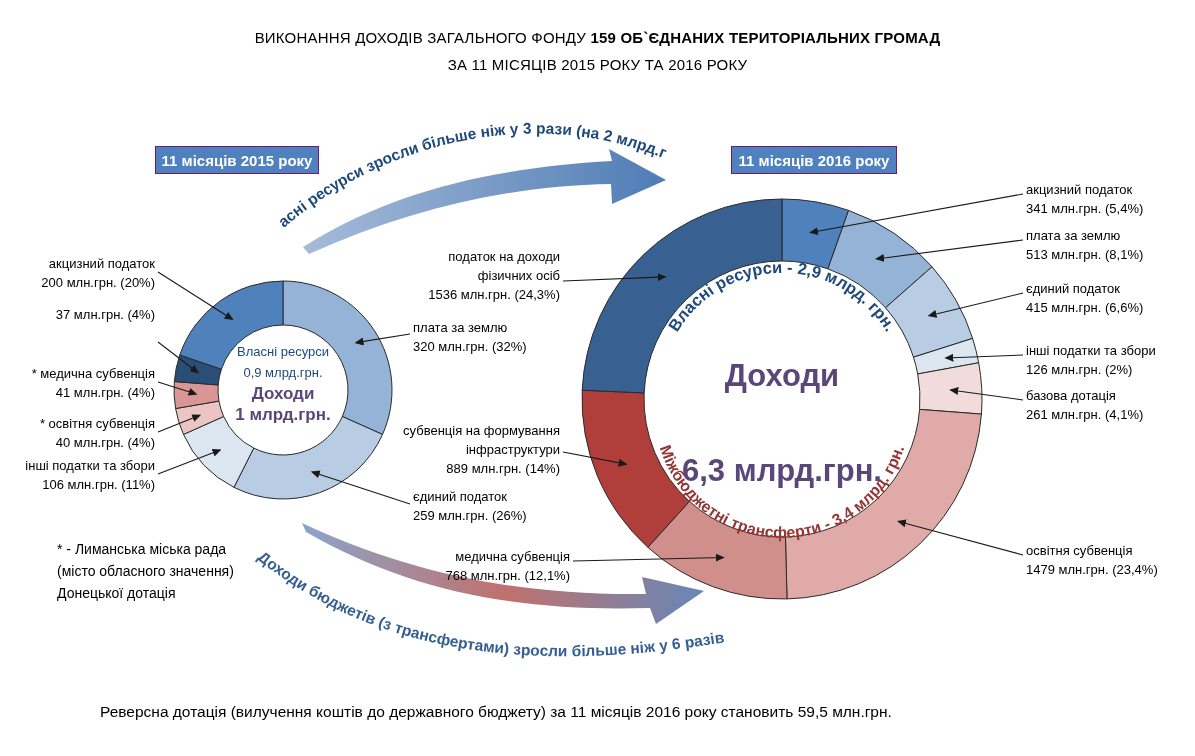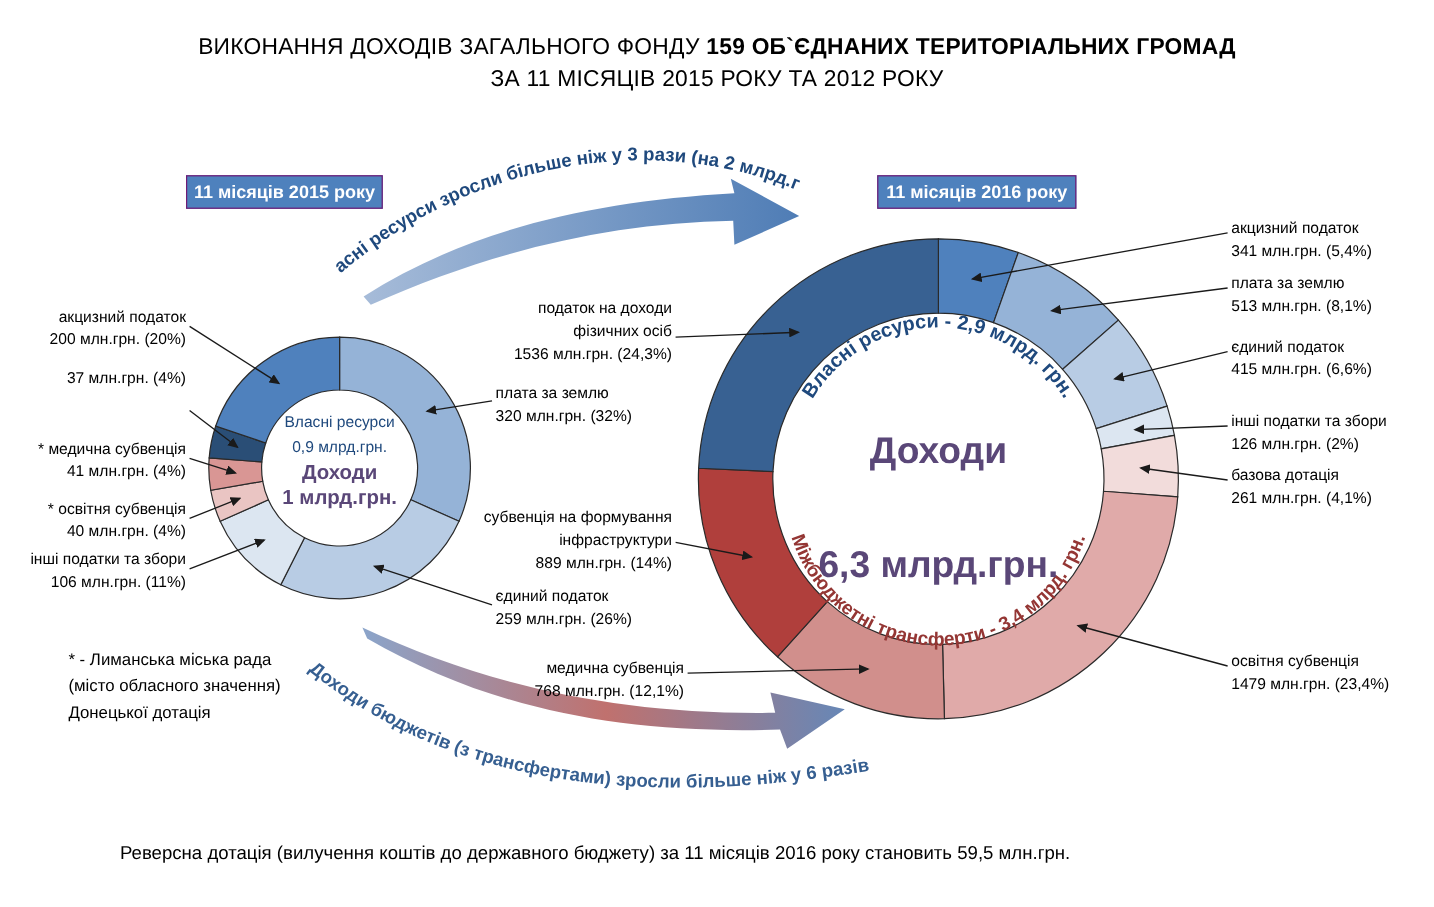--- a/index.html
+++ b/index.html
@@ -1,19 +1,19 @@
 <!DOCTYPE html>
 <html><head>
 <meta charset="utf-8">
 <style>
   html,body{margin:0;padding:0;background:#fff;}
   #canvas{position:relative;width:1195px;height:756px;background:#fff;overflow:hidden;
           font-family:"Liberation Sans",sans-serif;color:#000;}
   .abs{position:absolute;}
-  .title-line{width:100%;text-align:center;font-size:19px;letter-spacing:.2px;}
+  .title-line{width:100%;text-align:center;font-size:15px;letter-spacing:.2px;}
   .title-bold{font-weight:bold;}
   .period-box{border:1px solid #701a75;background:#4E81BD;color:#fff;font-weight:bold;
               font-size:15px;display:flex;align-items:center;justify-content:center;}
   .seg-label{font-size:13px;line-height:19px;}
   .seg-label .seg-name{display:block;}
   .seg-label .seg-val{display:block;}
   .center-small{width:190px;text-align:center;line-height:21px;}
   .center-small .blue{color:#1F497D;font-size:13px;font-weight:500;display:block;}
   .center-small .purple{color:#5A4778;font-size:17px;font-weight:bold;display:block;}
   .center-big{width:290px;text-align:center;color:#5A4778;font-weight:bold;
@@ -21,21 +21,21 @@
   .footnote{font-size:14px;line-height:22px;}
   .bottom-note{font-size:15.5px;font-weight:500;}
   svg{position:absolute;left:0;top:0;}
 </style>
 </head>
 <body>
 
 <div id="canvas">
 
   <div class="abs title-line" style="top:29px;"><span>ВИКОНАННЯ ДОХОДІВ ЗАГАЛЬНОГО ФОНДУ </span><span class="title-bold">159 ОБ`ЄДНАНИХ ТЕРИТОРІАЛЬНИХ ГРОМАД</span></div>
-  <div class="abs title-line" style="top:56px;">ЗА 11 МІСЯЦІВ 2015 РОКУ ТА 2012 РОКУ</div>
+  <div class="abs title-line" style="top:56px;">ЗА 11 МІСЯЦІВ 2015 РОКУ ТА 2016 РОКУ</div>
 
   <div class="abs period-box" style="left:155px;top:146px;width:162px;height:26px;">11 місяців 2015 року</div>
   <div class="abs period-box" style="left:731px;top:146px;width:164px;height:26px;">11 місяців 2016 року</div>
 
   <svg id="chart-svg" width="1195" height="756" viewBox="0 0 1195 756">
     <defs>
       <linearGradient id="gTop" x1="300" y1="0" x2="670" y2="0" gradientUnits="userSpaceOnUse">
         <stop offset="0" stop-color="#A7BCD9"></stop>
           <stop offset="1" stop-color="#4E7CB5"></stop>
       </linearGradient>

